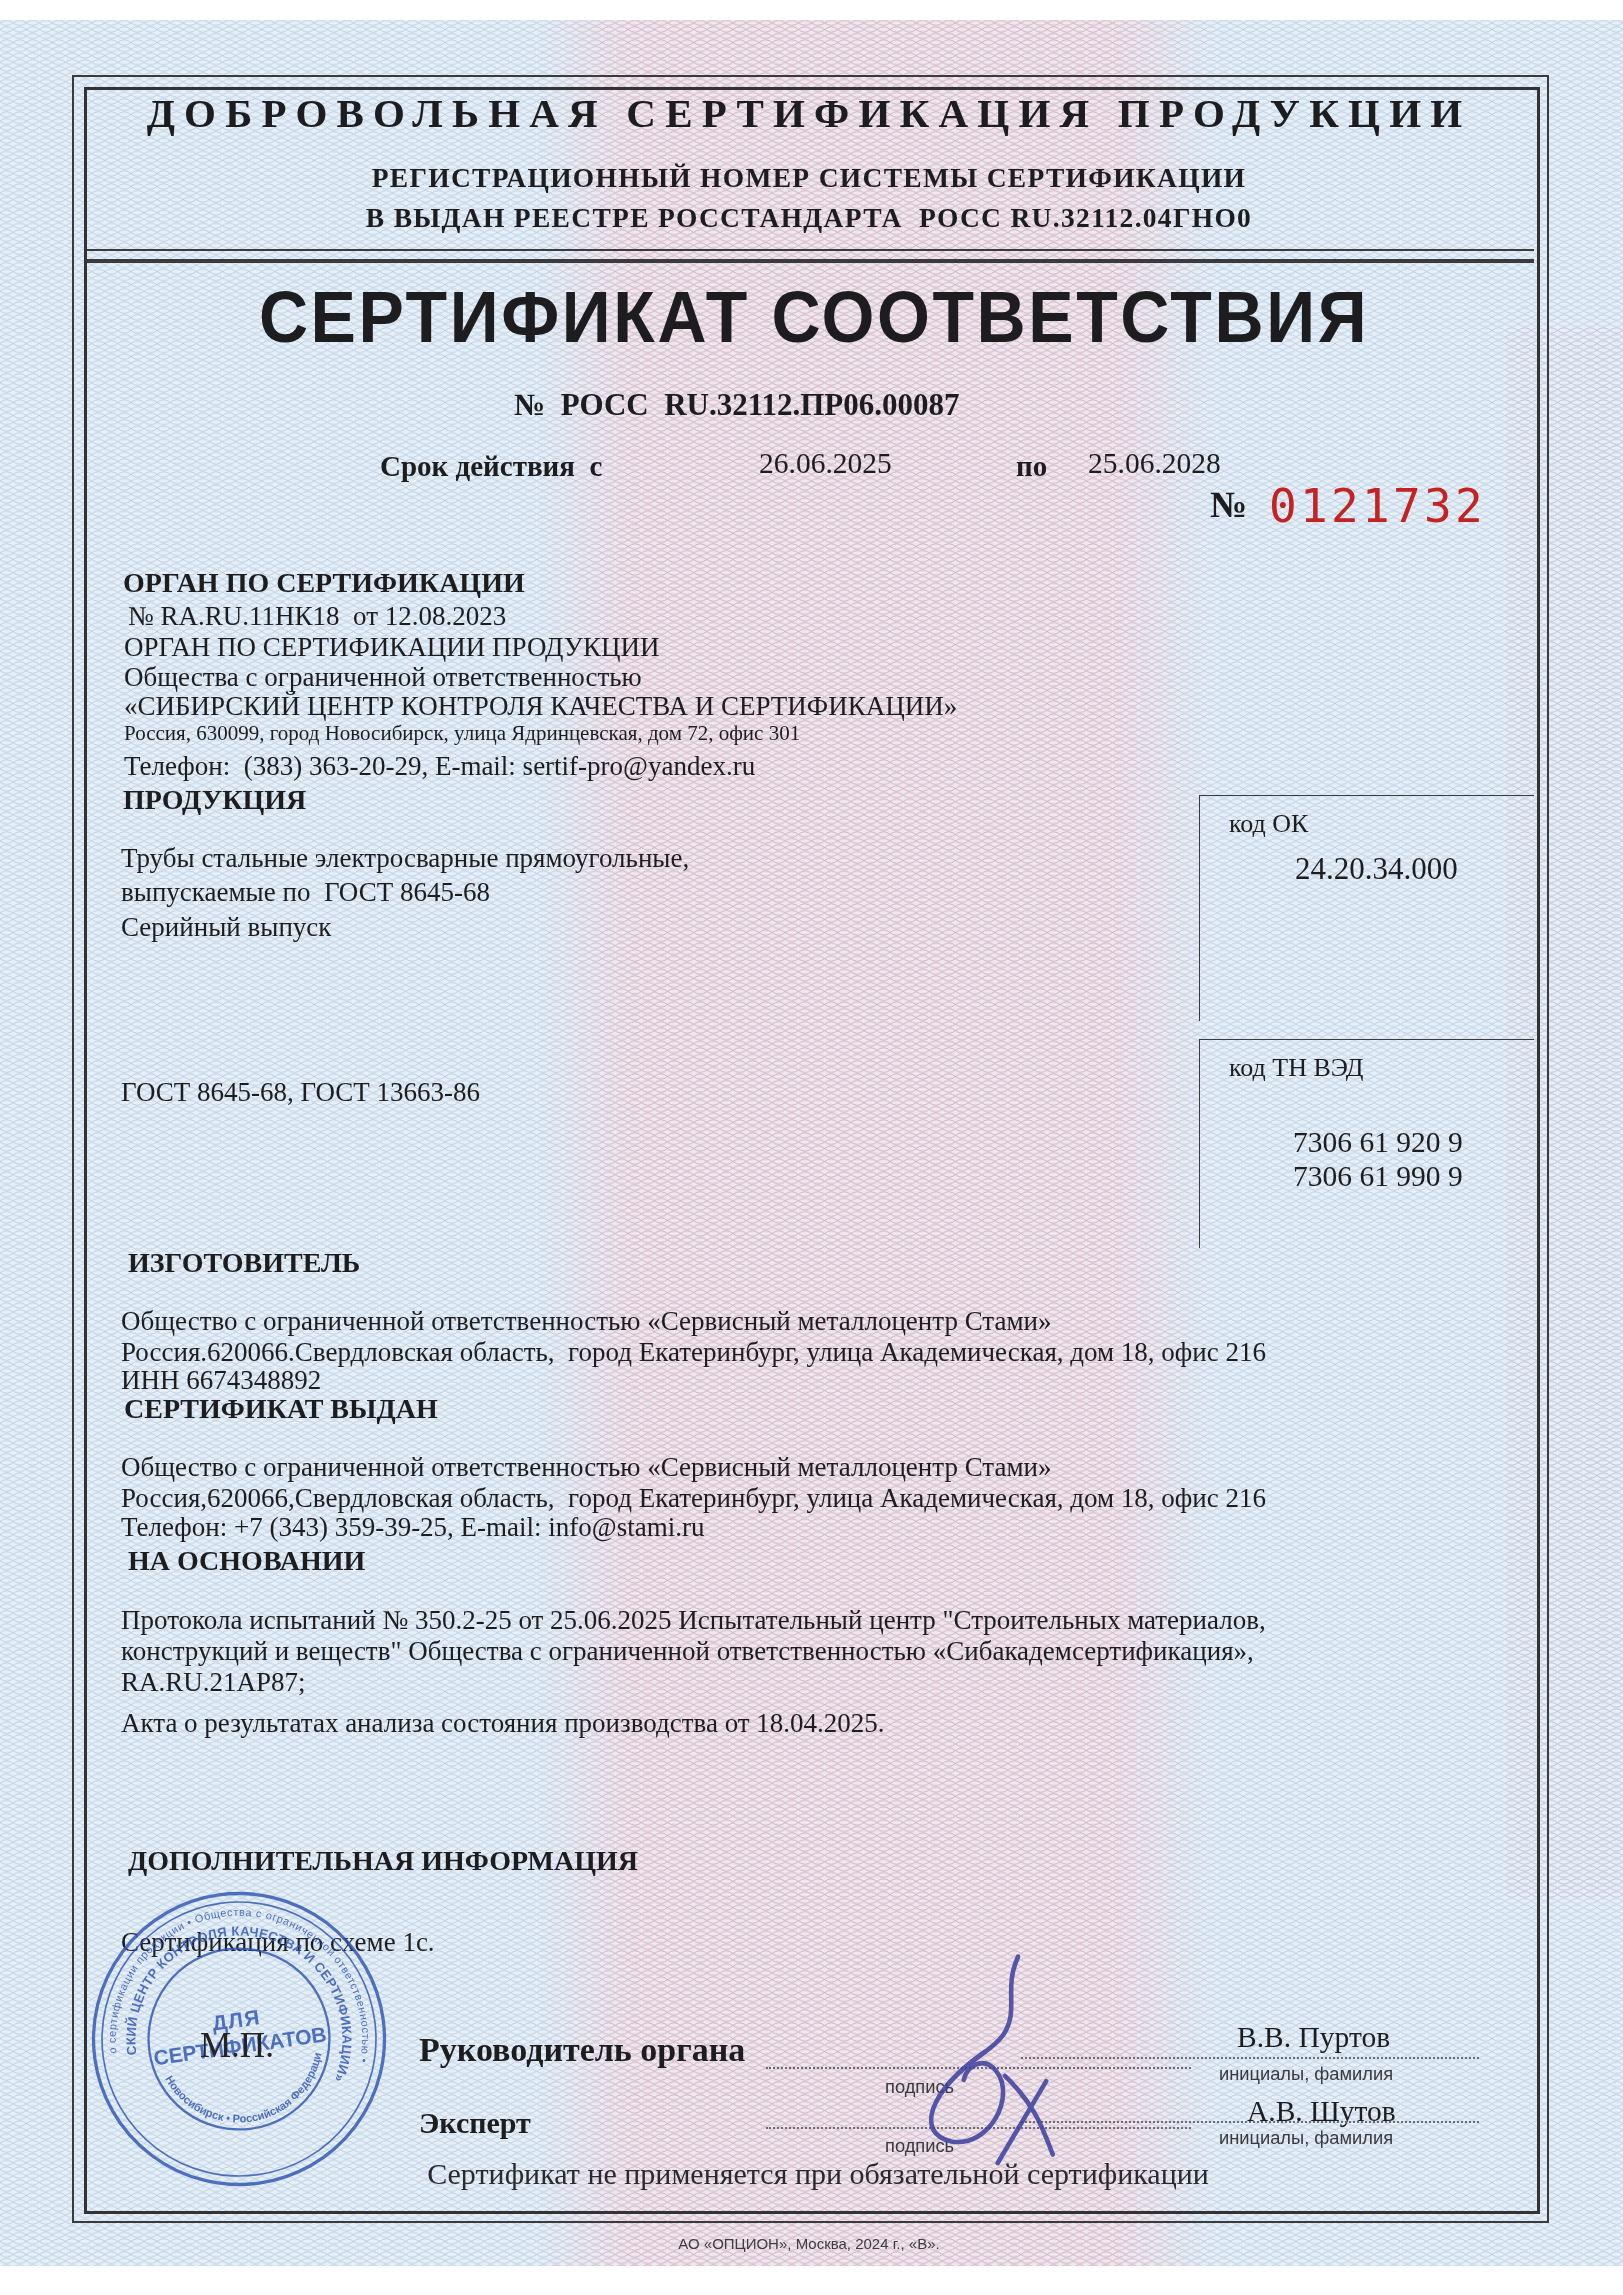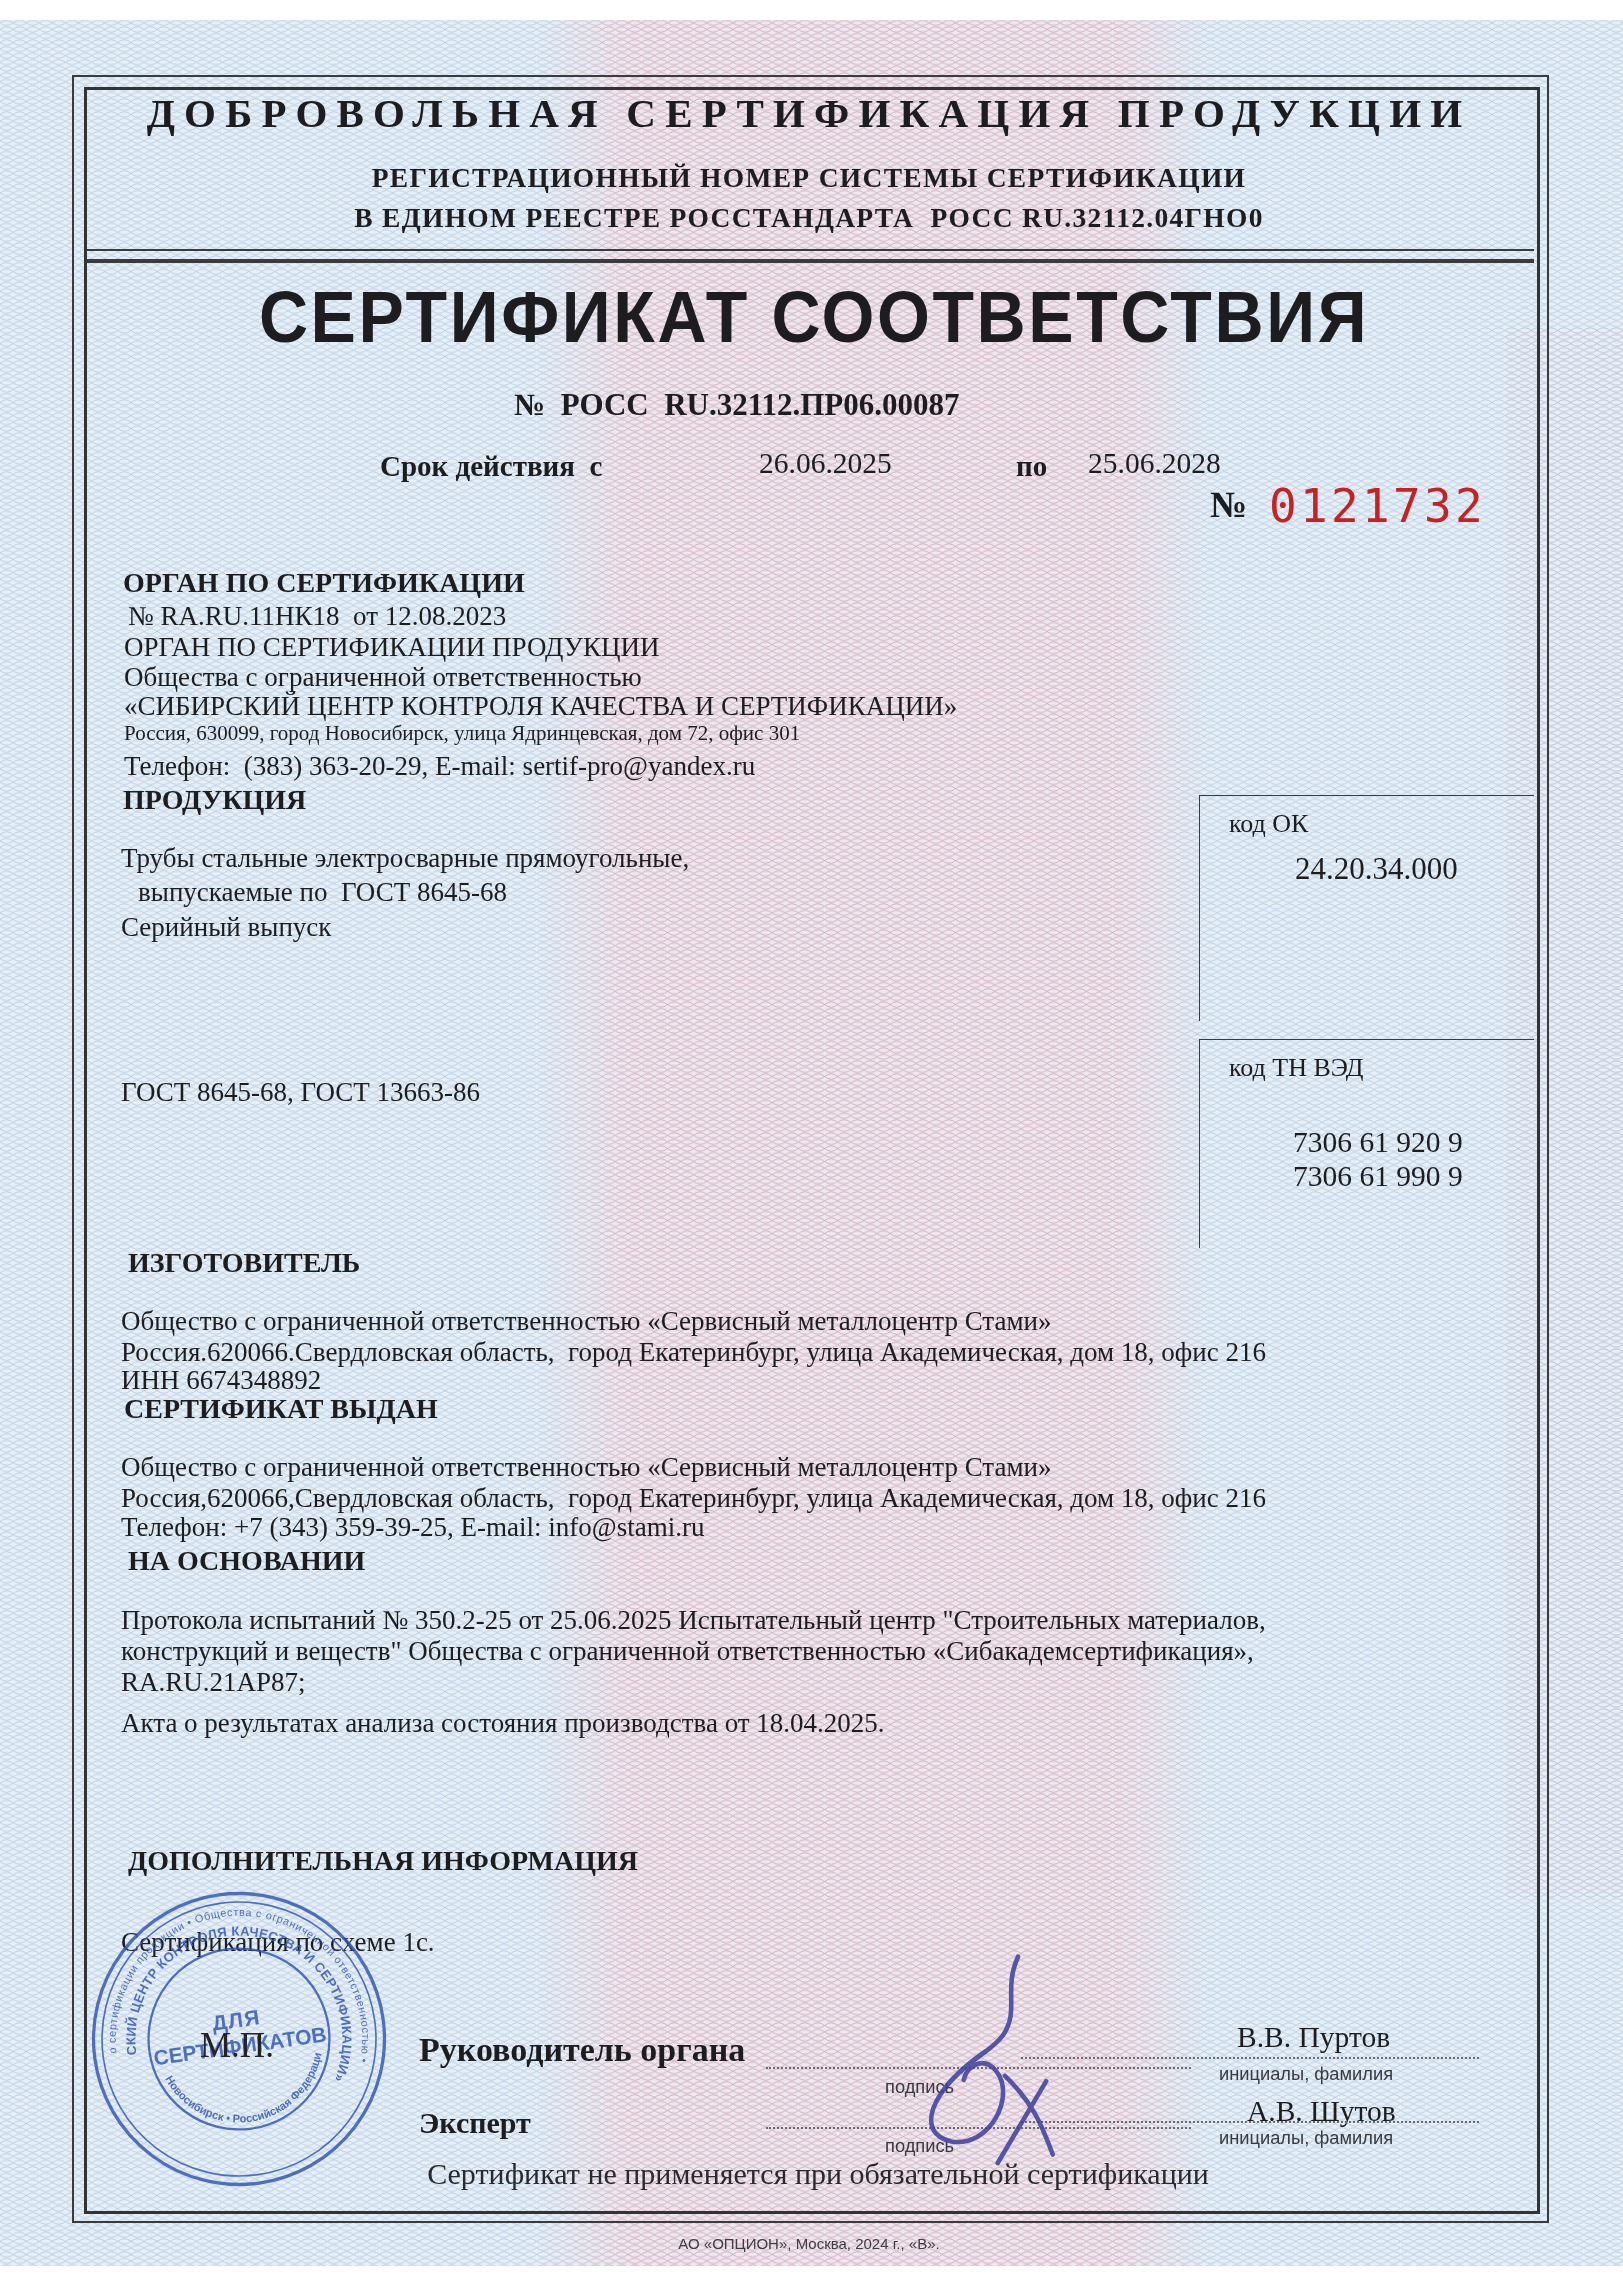--- a/index.html
+++ b/index.html
@@ -64,21 +64,21 @@
   <div class="scanstrip" style="top:2266px;height:29.5px;"></div>
 
   <div style="position:absolute;left:72px;top:75px;width:1473px;height:2144px;border:2px solid #3b3b3d;"></div>
   <div style="position:absolute;left:84px;top:87px;width:1450px;height:2121px;border:3.3px solid #333335;"></div>
 
   <div class="hline" style="left:87px;top:249px;width:1447px;height:2px;"></div>
   <div class="hline" style="left:87px;top:259px;width:1447px;height:3.9px;"></div>
 
   <div class="t b ctr" style="left:809px;top:90px;font-size:41px;letter-spacing:9.2px;">ДОБРОВОЛЬНАЯ СЕРТИФИКАЦИЯ ПРОДУКЦИИ</div>
   <div class="t b ctr" style="left:809px;top:162px;font-size:27.5px;letter-spacing:1.3px;">РЕГИСТРАЦИОННЫЙ НОМЕР СИСТЕМЫ СЕРТИФИКАЦИИ</div>
-  <div class="t b ctr" style="left:809px;top:202px;font-size:27.5px;letter-spacing:1.3px;">В ЕДИНОМ РЕЕСТРЕ РОССТАНДАРТА  РОСС RU.32112.04ГНО0</div>
+  <div class="t b ctr" style="left:809px;top:202px;font-size:27.5px;letter-spacing:1.3px;">В ВЫДАН РЕЕСТРЕ РОССТАНДАРТА  РОСС RU.32112.04ГНО0</div>
 
   <div class="t b ctr sans" style="left:814px;top:275px;font-size:68px;letter-spacing:2.6px;transform:translateX(-50%) scaleY(1.06);transform-origin:top;">СЕРТИФИКАТ СООТВЕТСТВИЯ</div>
 
   <div class="t b" style="left:514px;top:387px;font-size:31px;">№  РОСС  RU.32112.ПР06.00087</div>
 
   <div class="t b" style="left:380px;top:450px;font-size:29px;text-align:right;">Срок действия  с</div>
   <div class="t" style="left:759px;top:447px;font-size:29.5px;">26.06.2025</div>
   <div class="t b" style="left:1016px;top:450px;font-size:29px;">по</div>
   <div class="t" style="left:1088px;top:447px;font-size:29.5px;">25.06.2028</div>
 
@@ -88,21 +88,21 @@
   <div class="t b" style="left:123px;top:567px;font-size:28px;">ОРГАН ПО СЕРТИФИКАЦИИ</div>
   <div class="t" style="left:128px;top:601px;font-size:27px;">№ RA.RU.11НК18  от 12.08.2023</div>
   <div class="t" style="left:124px;top:632px;font-size:27px;">ОРГАН ПО СЕРТИФИКАЦИИ ПРОДУКЦИИ</div>
   <div class="t" style="left:124px;top:662px;font-size:27px;">Общества с ограниченной ответственностью</div>
   <div class="t" style="left:124px;top:691px;font-size:27px;">«СИБИРСКИЙ ЦЕНТР КОНТРОЛЯ КАЧЕСТВА И СЕРТИФИКАЦИИ»</div>
   <div class="t" style="left:124px;top:721px;font-size:21px;">Россия, 630099, город Новосибирск, улица Ядринцевская, дом 72, офис 301</div>
   <div class="t" style="left:124px;top:751px;font-size:27px;">Телефон:  (383) 363-20-29, E-mail: sertif-pro@yandex.ru</div>
 
   <div class="t b" style="left:123px;top:784px;font-size:28px;">ПРОДУКЦИЯ</div>
   <div class="t" style="left:121px;top:843px;font-size:27px;">Трубы стальные электросварные прямоугольные,</div>
-  <div class="t" style="left:138px;top:877px;font-size:27px;">выпускаемые по  ГОСТ 8645-68</div>
+  <div class="t" style="left:121px;top:877px;font-size:27px;">выпускаемые по  ГОСТ 8645-68</div>
   <div class="t" style="left:121px;top:912px;font-size:27px;">Серийный выпуск</div>
 
   <div class="hline" style="left:1199px;top:795px;width:335px;height:1.3px;"></div>
   <div class="vline" style="left:1199px;top:795px;width:1.3px;height:226px;"></div>
   <div class="t" style="left:1229px;top:809px;font-size:26px;">код ОК</div>
   <div class="t" style="left:1295px;top:851px;font-size:31px;">24.20.34.000</div>
 
   <div class="t" style="left:121px;top:1077px;font-size:27px;">ГОСТ 8645-68, ГОСТ 13663-86</div>
 
   <div class="hline" style="left:1199px;top:1039px;width:335px;height:1.3px;"></div>

